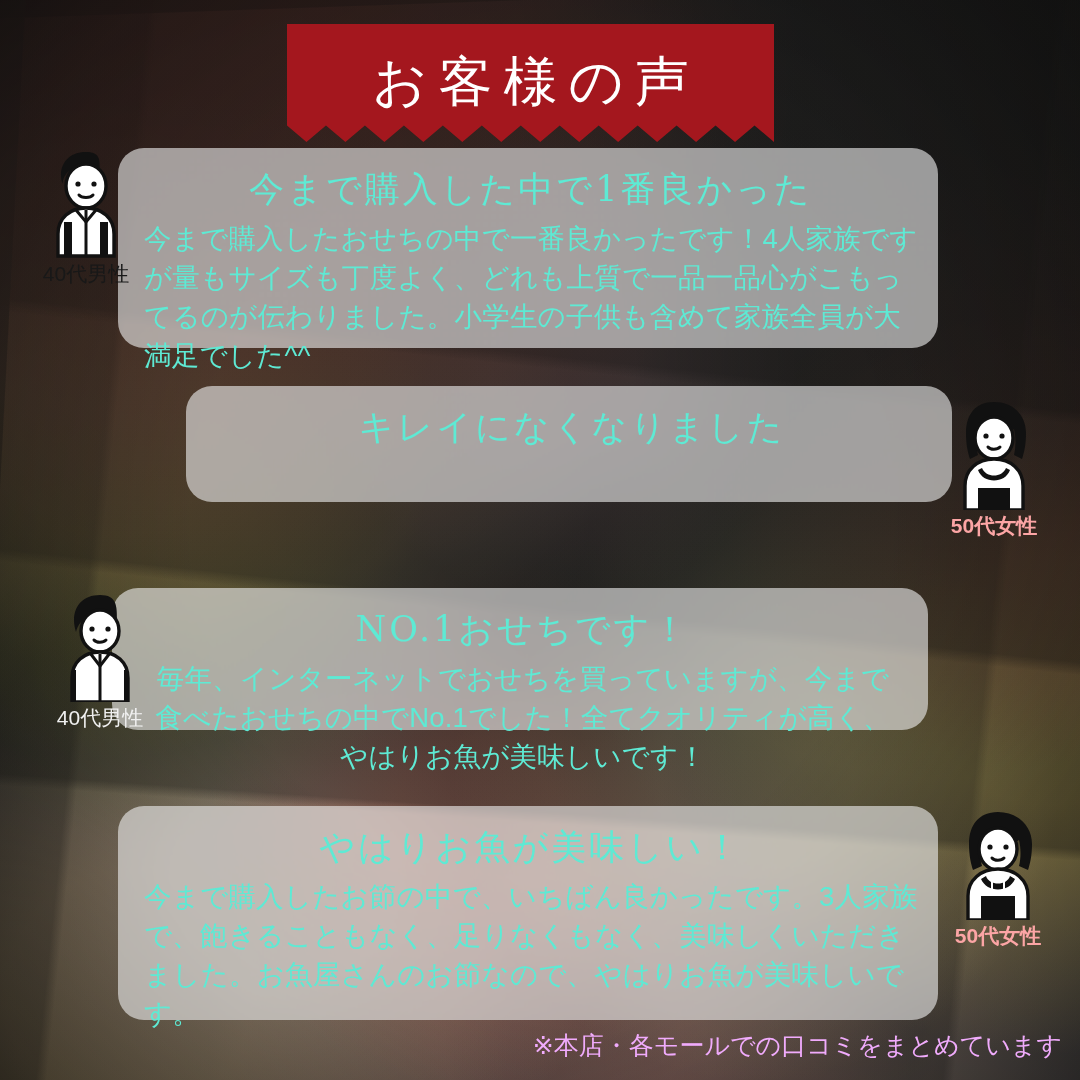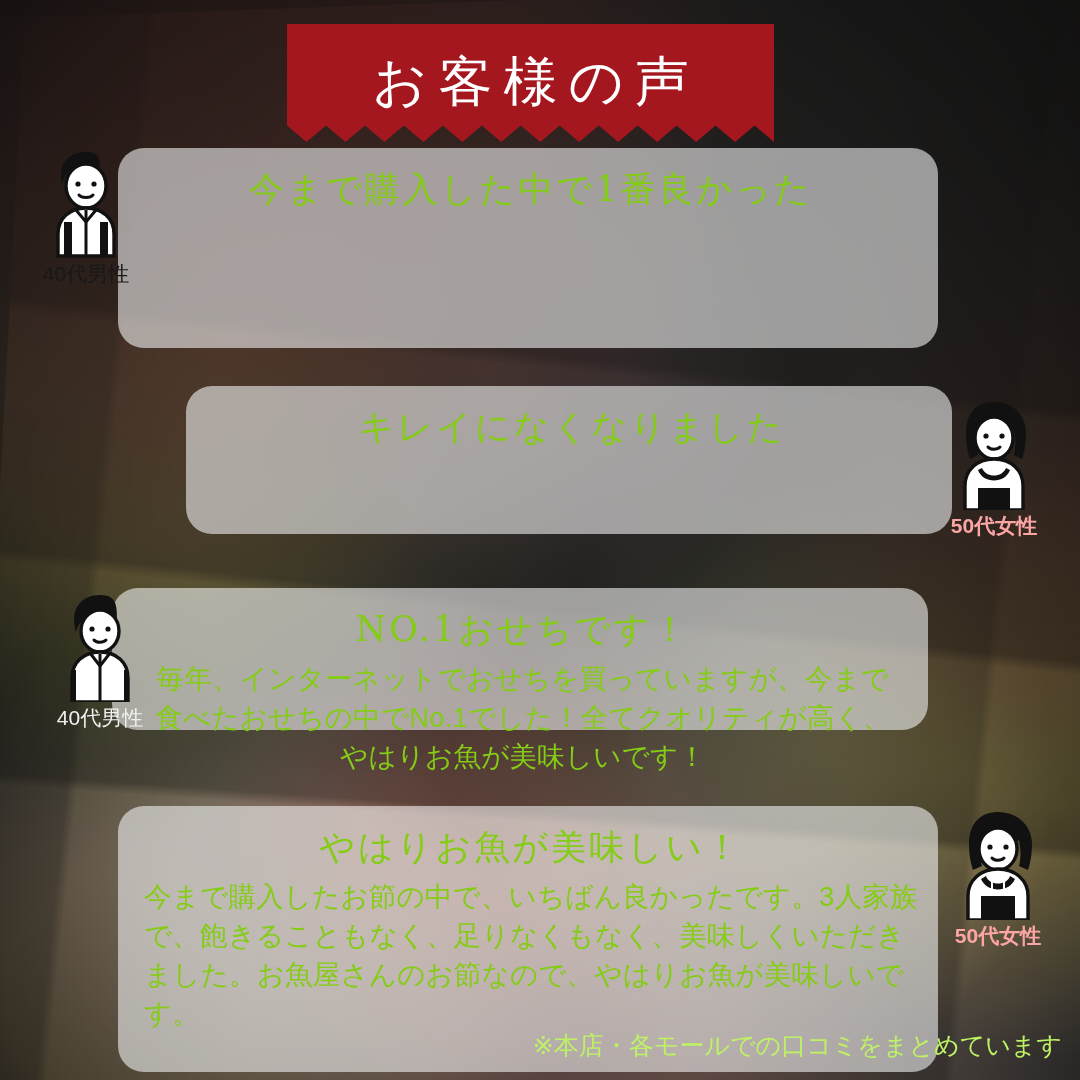--- a/index.html
+++ b/index.html
@@ -91,43 +91,43 @@
     white-space: nowrap;
   }
 
   
   .card {
     position: absolute;
     background: rgba(236,236,236,0.62);
     border-radius: 26px;
     box-sizing: border-box;
     padding: 14px 20px 18px 26px;
-    color: #84cc16;
+    color: #5eead4;
     backdrop-filter: blur(1px);
   }
   .card-title {
     font-size: 35px;
     letter-spacing: 3px;
     margin: 4px 0 6px 0;
     font-weight: 400;
     font-family: "DejaVu Serif", "Liberation Serif", serif;
     white-space: nowrap;
   }
   .card-body {
     font-size: 27.5px;
     line-height: 1.42;
     letter-spacing: 0.2px;
     white-space: pre-line;
     font-family: "Liberation Sans", "DejaVu Sans", sans-serif;
   }
   .c1 { left: 118px; top: 148px;  width: 820px; height: 200px; }
   .c1 .card-title { text-align: center; }
-  .c2 { left: 186px; top: 386px;  width: 766px; height: 148px; text-align: center; }
+  .c2 { left: 186px; top: 386px;  width: 766px; height: 116px; text-align: center; }
   .c3 { left: 112px; top: 588px;  width: 816px; height: 142px; text-align: center; }
-  .c4 { left: 118px; top: 806px;  width: 820px; height: 266px; }
+  .c4 { left: 118px; top: 806px;  width: 820px; height: 214px; }
   .c4 .card-title { text-align: center; }
 
   
   .avatar {
     position: absolute;
     width: 112px;
     text-align: center;
   }
   .avatar .fig {
     width: 100px;
@@ -149,40 +149,41 @@
   .a2 .cap, .a4 .cap { color: #fca5a5; font-weight: bold; }
   .a1 .cap { color: #181818; }
   .a3 .cap { color: #f0f0f0; }
 
   
   .footnote {
     position: absolute;
     right: 18px;
     bottom: 18px;
     font-size: 25px;
-    color: #bef264;
+    color: #f0abfc;
     font-family: "Liberation Sans", "DejaVu Sans", sans-serif;
     white-space: nowrap;
   }
 </style>
 </head>
 <body>
 
 <div id="page">
 
   <div class="bg"></div>
   <div class="bg-lines"></div>
   <div class="bg-vignette"></div>
 
   <div class="title-banner">
     <div class="title-text">お客様の声</div>
   </div>
 
   <div class="card c1">
     <div class="card-title">今まで購入した中で1番良かった</div>
+    <div class="card-body">今まで購入したおせちの中で一番良かったです！4人家族ですが量もサイズも丁度よく、どれも上質で一品一品心がこもってるのが伝わりました。小学生の子供も含めて家族全員が大満足でした^^</div>
   </div>
 
   <div class="avatar a1">
     <svg class="fig" viewBox="0 0 100 112">
       <path fill="#111" d="M50 6c-16 0-25 10-25 23 0 3 .5 6 1.4 8.6 1.2-9.6 7-14 12-14.6 6.5-.8 15.6.6 22.8 4.6.9 3 1.2 6.4.9 10 .9-2.7 1.4-5.7 1.4-8.6C63.5 16 66 6 50 6z"></path>
       <ellipse cx="50" cy="40" rx="20" ry="22" fill="#fff" stroke="#111" stroke-width="3.4"></ellipse>
       <circle cx="42" cy="38" r="2.6" fill="#111"></circle>
       <circle cx="58" cy="38" r="2.6" fill="#111"></circle>
       <path d="M43 49c2.6 3.2 11.4 3.2 14 0" stroke="#111" stroke-width="3" fill="none" stroke-linecap="round"></path>
       <path d="M50 62c-16 0-28 10-28 26v22h56V88c0-16-12-26-28-26z" fill="#fff" stroke="#111" stroke-width="3.4"></path>

